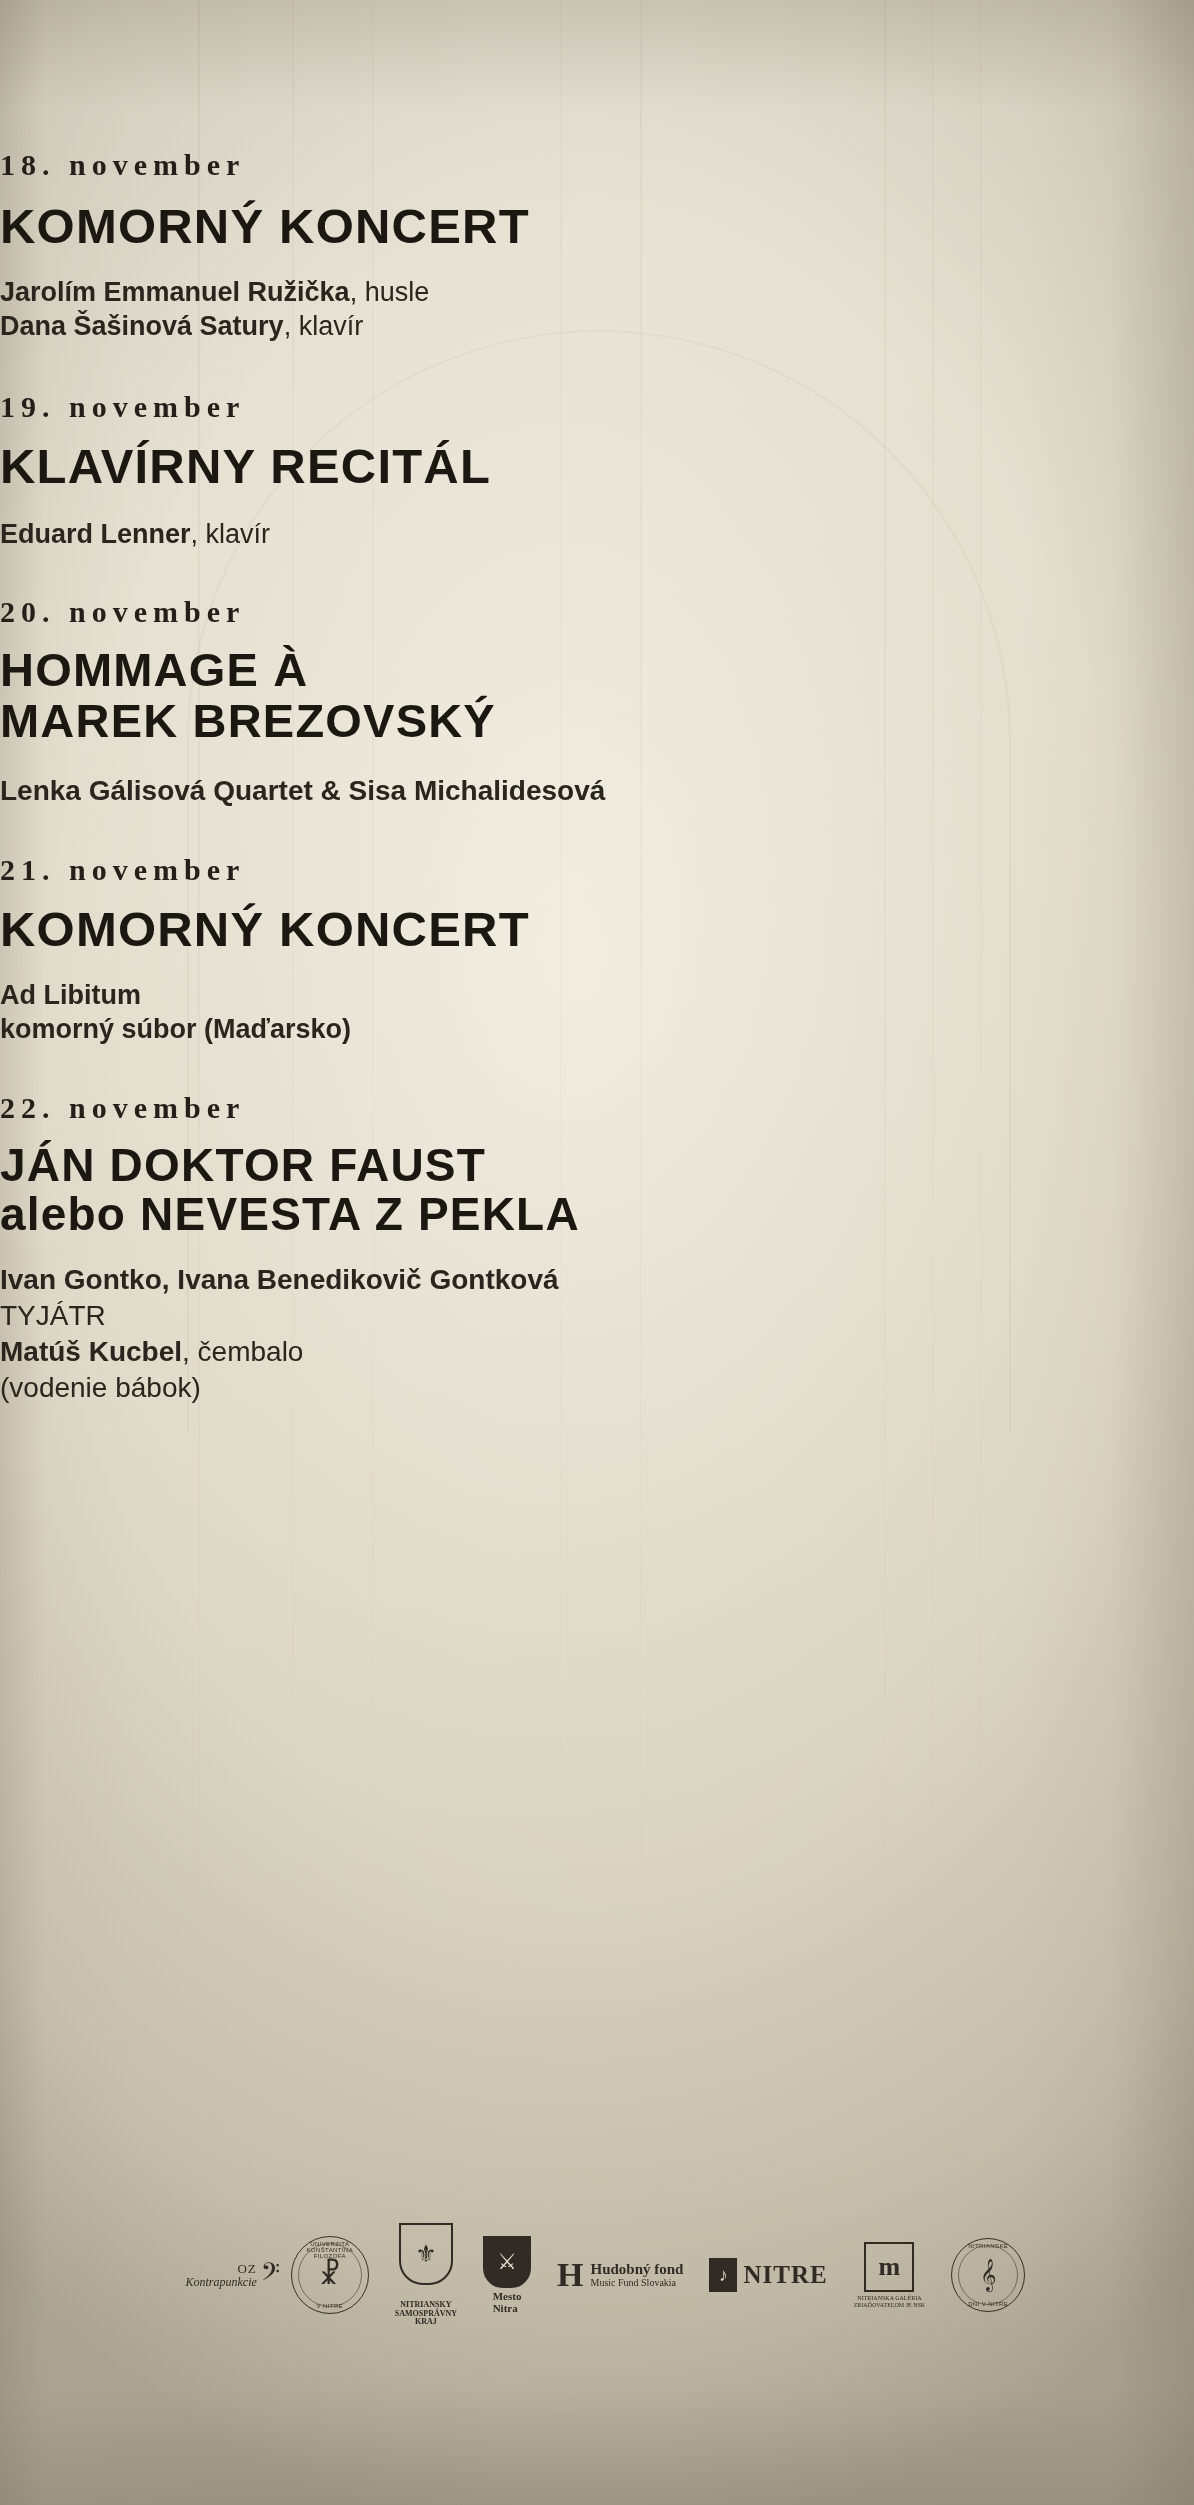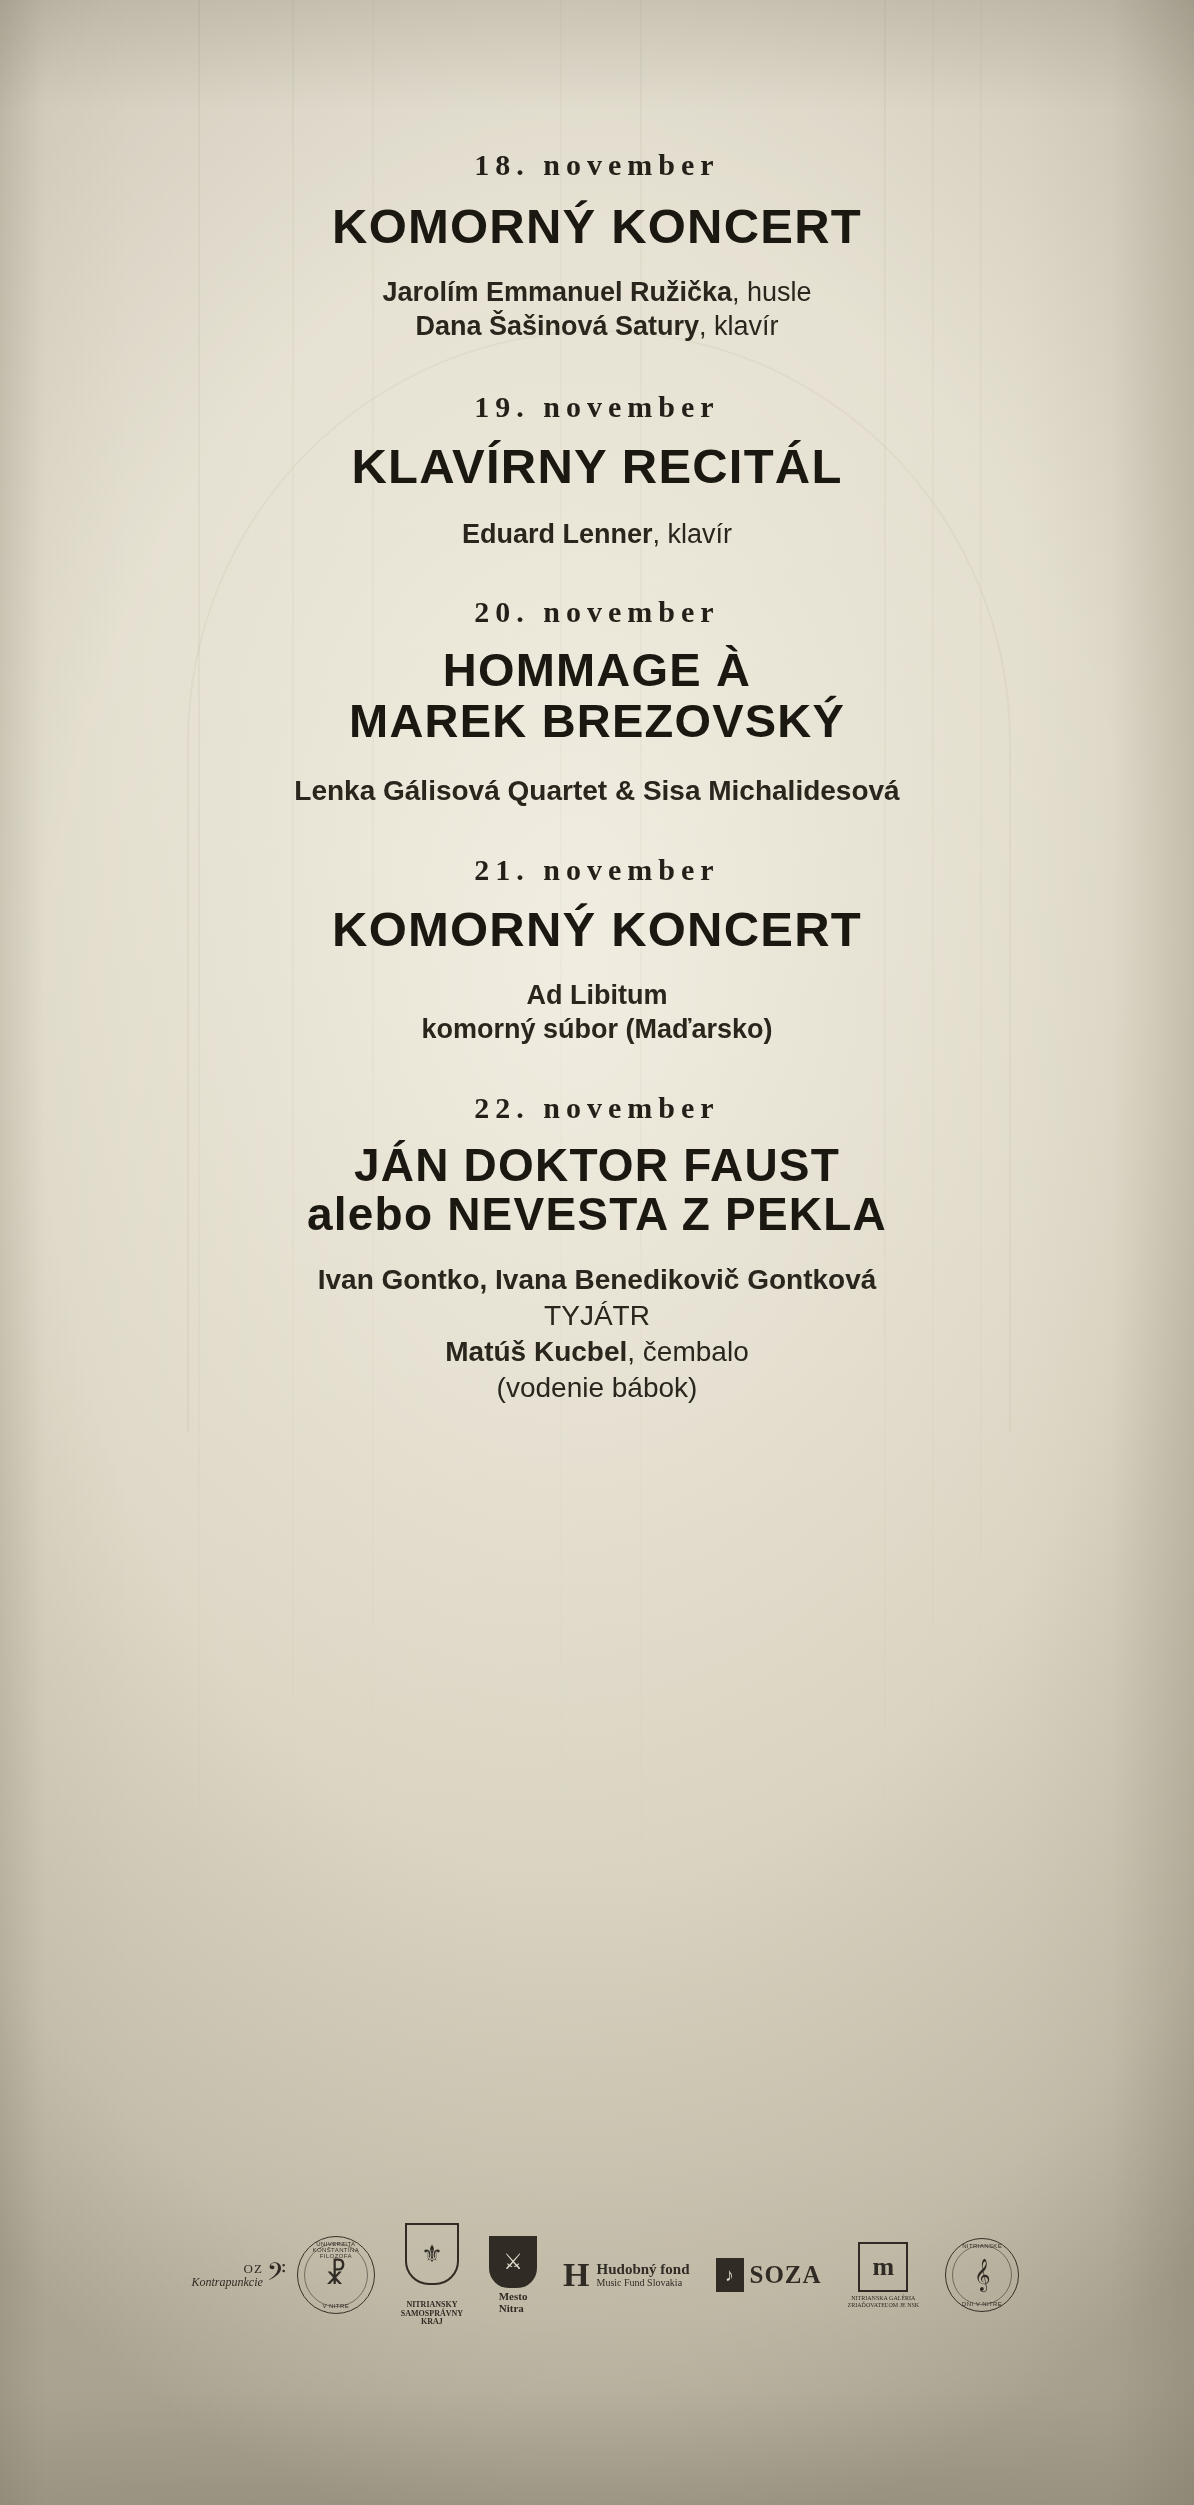--- a/index.html
+++ b/index.html
@@ -63,21 +63,20 @@
     border-bottom: none;
     pointer-events: none;
   }
 
   
   #content {
     position: relative;
     z-index: 5;
     padding: 0;
     color: #211d17;
-    text-align: center;
   }
 
   .event {
     margin: 0;
     padding: 0;
   }
   .ev-date {
     font-family: "Liberation Serif", serif;
     font-weight: 700;
     font-size: 30px;
@@ -294,21 +293,21 @@
         <div class="logo-txt" style="text-align:left;">
           <div style="font-weight:700;font-size:15px;">Hudobný fond</div>
           <div style="font-size:10px;">Music Fund Slovakia</div>
         </div>
       </div>
     </div>
 
     <div class="logo">
       <div style="display:flex;align-items:center;gap:6px;">
         <div style="width:28px;height:34px;background:#24201a;color:#e7e2d3;display:flex;align-items:center;justify-content:center;font-size:18px;">♪</div>
-        <div class="logo-txt" style="font-size:25px;font-weight:700;letter-spacing:1px;">SOZA</div>
+        <div class="logo-txt" style="font-size:25px;font-weight:700;letter-spacing:1px;">NITRE</div>
       </div>
     </div>
 
     <div class="logo" style="flex-direction:column;">
       <div class="logo-box" style="width:46px;height:46px;font-family:'Liberation Serif',serif;font-size:26px;font-weight:700;">m</div>
       <div class="logo-txt" style="font-size:6px;margin-top:3px;">
         <div>NITRIANSKA GALÉRIA</div>
         <div>ZRIAĎOVATEĽOM JE NSK</div>
       </div>
     </div>

